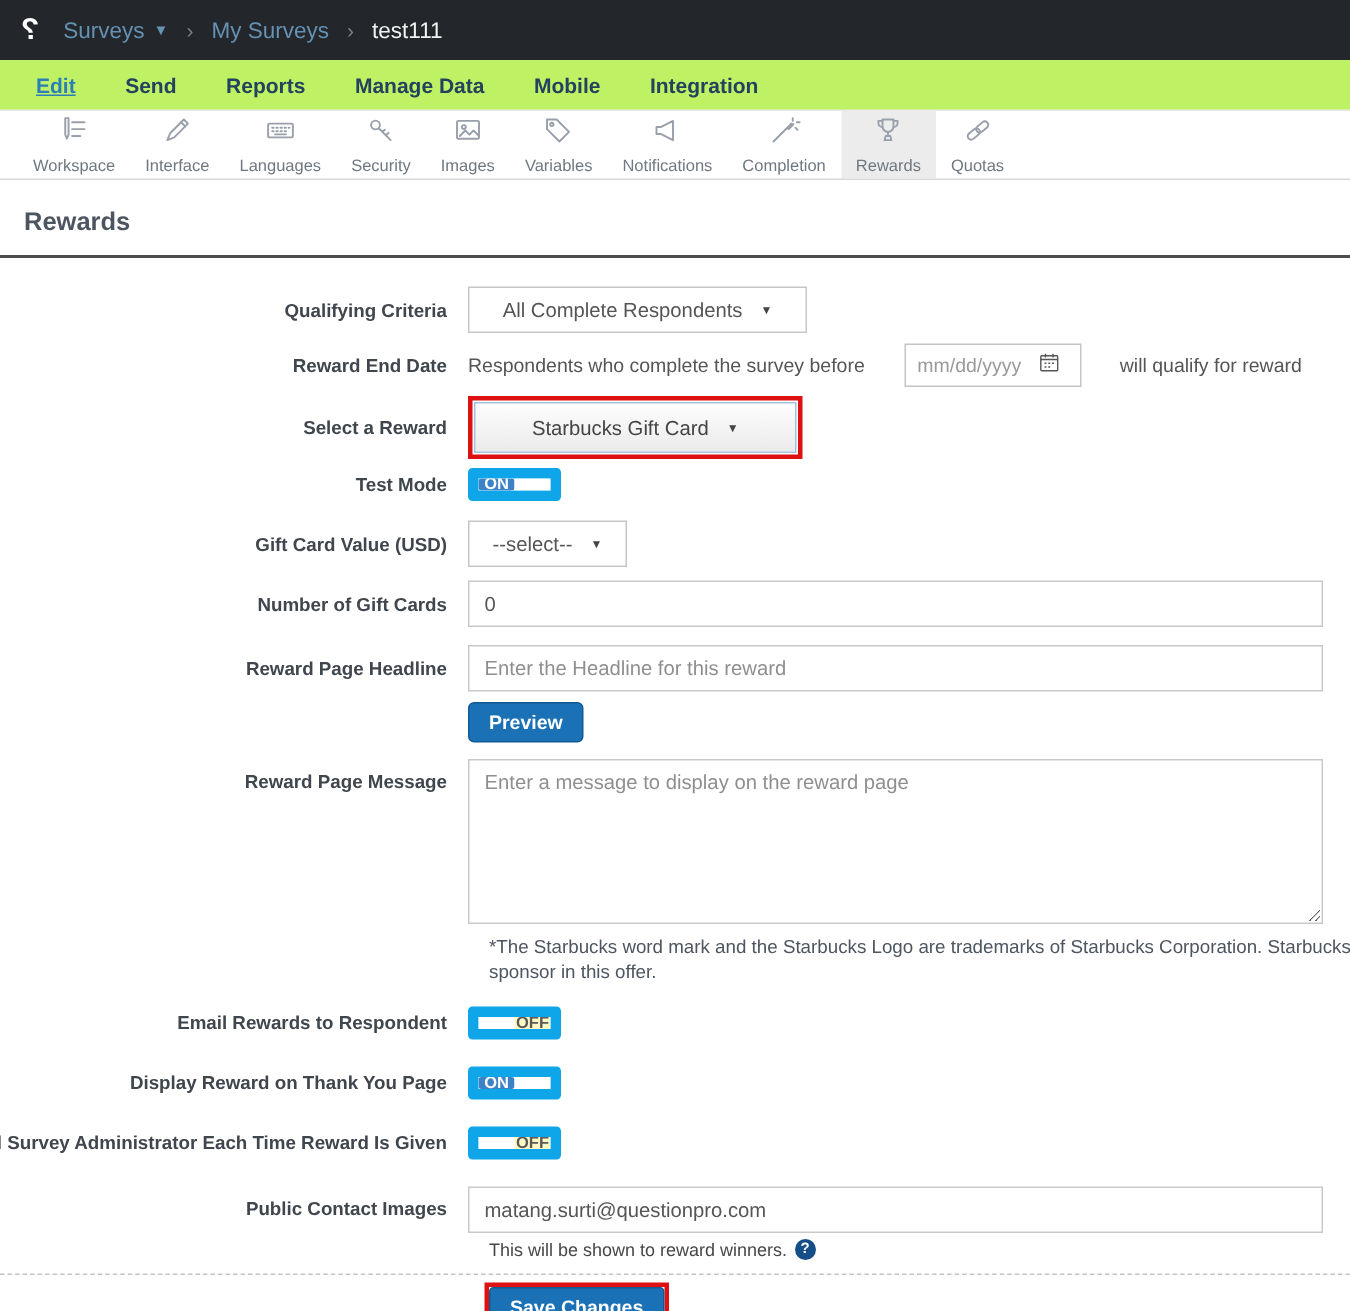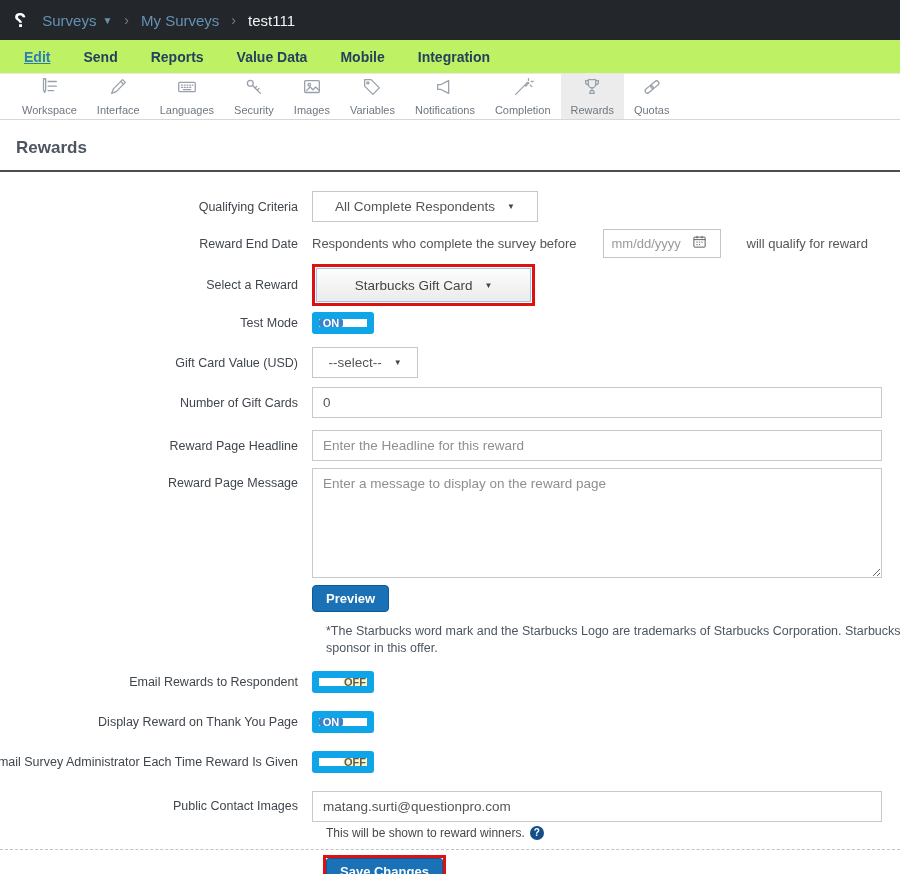--- a/index.html
+++ b/index.html
@@ -35,21 +35,21 @@
   .page-head { padding:18px 16px 12px; }
   .page-title { font-size:17px; font-weight:700; color:#4d5560; }
   .head-rule { border-top:2px solid #4d4d4d; }
 
   
   .form { padding-top:19px; }
   .row { display:flex; align-items:center; margin-bottom:8px; }
   .row.top { align-items:flex-start; }
   .row-label { width:312px; min-width:312px; padding-right:14px;
     display:flex; justify-content:flex-end; }
-  .row-label span { font-size:12.5px; font-weight:400; color:#40464d; white-space:nowrap; }
+  .row-label span { font-size:12.5px; font-weight:700; color:#40464d; white-space:nowrap; }
   .ctrl { display:flex; align-items:center; }
 
   .fake-select { height:31px; border:1px solid #c6c6c6; background:#fff; display:flex;
     align-items:center; justify-content:center; padding:0 10px; cursor:pointer; }
   .fake-select .sel-txt { font-size:13.5px; color:#555; }
   .fake-select .sel-caret { font-size:8px; color:#444; margin-left:12px; }
 
   .inline-txt { font-size:13px; color:#555; }
   .date-wrap { height:29px; width:118px; border:1px solid #c4c4c4; display:flex;
     align-items:center; padding:0 8px; margin:0 26px; background:#fff; }
@@ -108,21 +108,21 @@
   <span class="crumb-sep">›</span>
   <span class="crumb-link">My Surveys</span>
   <span class="crumb-sep">›</span>
   <span class="crumb-current">test111</span>
 </div>
 
 <div class="tabbar">
   <span class="tab active">Edit</span>
   <span class="tab">Send</span>
   <span class="tab">Reports</span>
-  <span class="tab">Value Data</span>
+  <span class="tab">Manage Data</span>
   <span class="tab">Mobile</span>
   <span class="tab">Integration</span>
 </div>
 
 <div class="iconbar">
   <div class="tool">
     <span><svg viewBox="0 0 24 24">
       <path d="M6 3v12l1.2 3 1.2-3V3z"></path>
           <path d="M11 6h9M11 11h9M11 16h6"></path>
         </svg></span>
@@ -283,33 +283,33 @@
 
   <div class="row mb7">
     <div class="row-label">
         <span>Reward Page Headline</span>
       </div>
     <div class="ctrl">
       <input class="txt-input" type="text" placeholder="Enter the Headline for this reward" style="">
     </div>
   </div>
 
+  <div class="row mb11">
+    <div class="row-label"></div>
+    <div class="ctrl">
+      <button class="btn">Preview</button>
+    </div>
+  </div>
+
   <div class="row top mb7">
     <div class="row-label" style="padding-top:8px">
         <span>Reward Page Message</span>
       </div>
     <div class="ctrl">
       <textarea class="txt-area" placeholder="Enter a message to display on the reward page" style=""></textarea>
-    </div>
-  </div>
-
-  <div class="row mb11">
-    <div class="row-label"></div>
-    <div class="ctrl">
-      <button class="btn">Preview</button>
     </div>
   </div>
 
   <div class="note mb14">
     <div class="l1">*The Starbucks word mark and the Starbucks Logo are trademarks of Starbucks Corporation. Starbucks is not a</div>
     <div>sponsor in this offer.</div>
   </div>
 
   <div class="row mb18">
     <div class="row-label">

